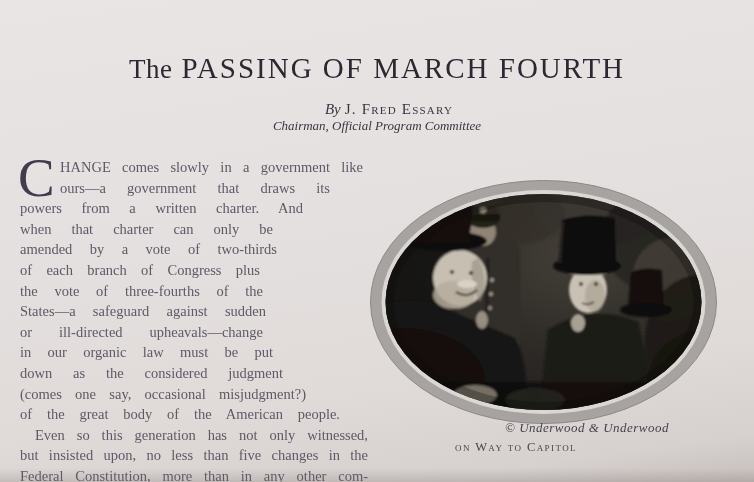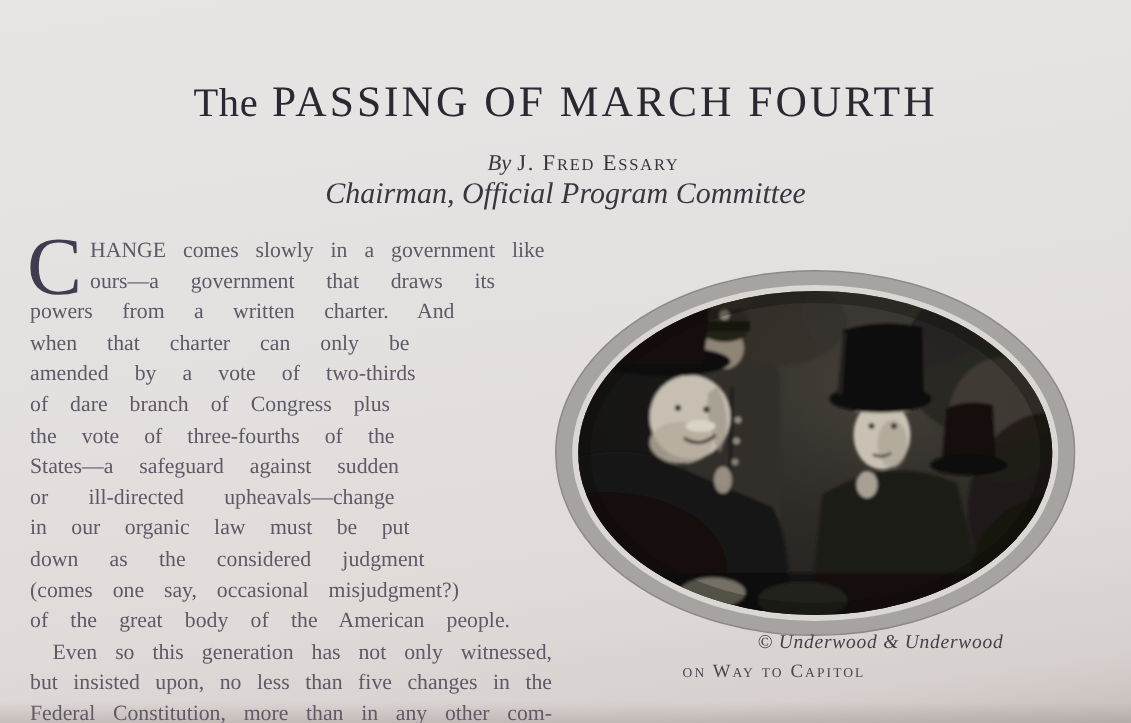--- a/index.html
+++ b/index.html
@@ -27,21 +27,21 @@
     font-size: 27px; letter-spacing: 0.5px; margin-right: 9px;
   }
   .byline {
     position: absolute; top: 101px; left: 12px; width: 754px;
     text-align: center; font-size: 15px; color: #3b3541;
   }
   .byline .prefix { font-style: italic; margin-right: 4px; }
   .byline .name { font-variant: small-caps; letter-spacing: 1.2px; }
   .subtitle {
     position: absolute; top: 118px; left: 0; width: 754px;
-    text-align: center; font-style: italic; font-size: 20px; color: #3b3541;
+    text-align: center; font-style: italic; font-size: 13px; color: #3b3541;
   }
   .article {
     position: absolute; left: 20px; top: 157px; width: 352px;
     font-size: 14.5px; color: #5f5867;
   }
   .dropcap {
     position: absolute; left: -2px; top: 0px;
     font-size: 55px; line-height: 41px; color: #423b4d;
   }
   .line {
@@ -80,21 +80,21 @@
 
   <div class="subtitle">Chairman, Official Program Committee</div>
 
   <div class="article">
     <span class="dropcap">C</span>
     <div class="line pl" style="width:343px">HANGE comes slowly in a government like</div>
     <div class="line pl" style="width:310px">ours—a government that draws its</div>
     <div class="line" style="width:283px">powers from a written charter. And</div>
     <div class="line" style="width:253px">when that charter can only be</div>
     <div class="line" style="width:257px">amended by a vote of two-thirds</div>
-    <div class="line" style="width:240px">of dare branch of Congress plus</div>
+    <div class="line" style="width:240px">of each branch of Congress plus</div>
     <div class="line" style="width:243px">the vote of three-fourths of the</div>
     <div class="line" style="width:246px">States—a safeguard against sudden</div>
     <div class="line" style="width:243px">or ill-directed upheavals—change</div>
     <div class="line" style="width:253px">in our organic law must be put</div>
     <div class="line" style="width:263px">down as the considered judgment</div>
     <div class="line" style="width:286px">(comes one say, occasional misjudgment?)</div>
     <div class="line" style="width:320px">of the great body of the American people.</div>
     <div class="line indent" style="width:348px">Even so this generation has not only witnessed,</div>
     <div class="line" style="width:348px">but insisted upon, no less than five changes in the</div>
     <div class="line" style="width:348px">Federal Constitution, more than in any other com-</div>

